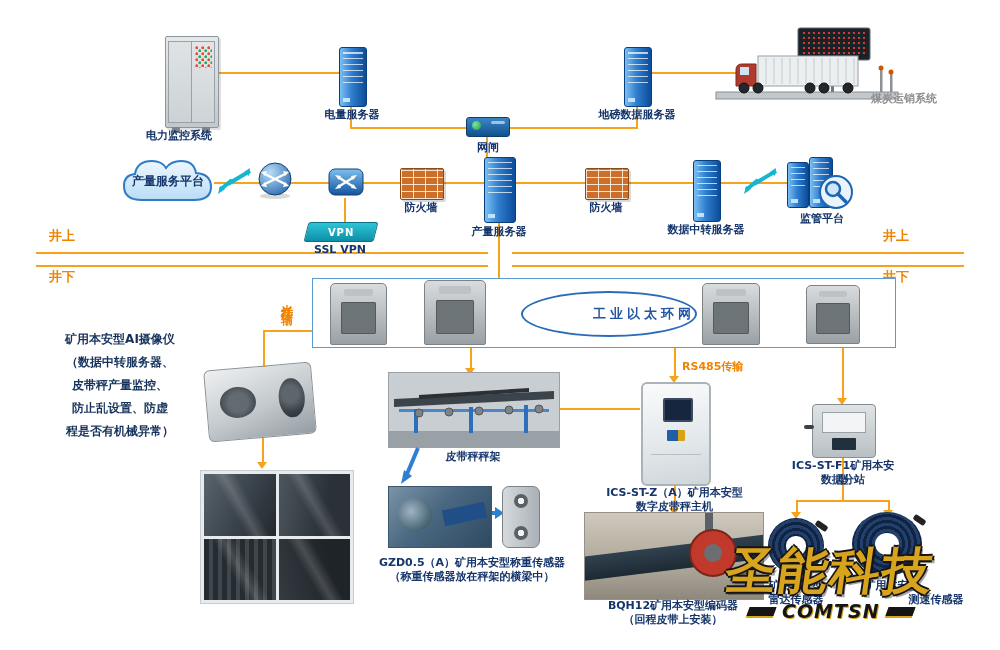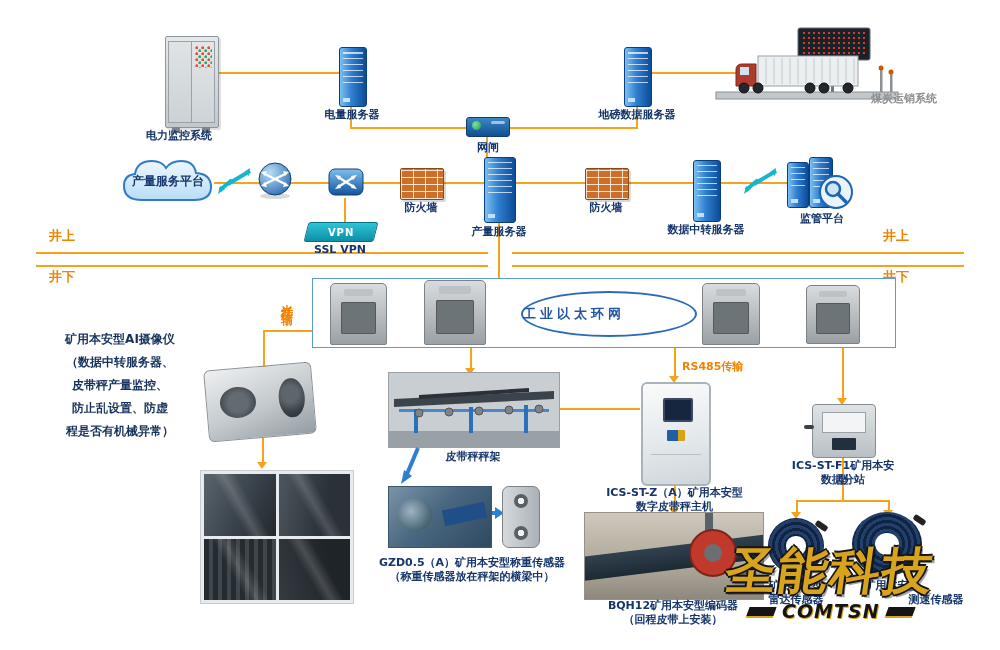--- a/index.html
+++ b/index.html
@@ -33,21 +33,21 @@
     border:1px solid #8d4a15;border-radius:2px;box-shadow:2px 2px 0 rgba(0,0,0,.15);}
   
   .gateway{position:absolute;background:linear-gradient(180deg,#3b86c4,#11508f);border:1px solid #0d3d6e;border-radius:3px;}
   .gateway::before{content:"";position:absolute;left:5px;top:3px;width:9px;height:9px;border-radius:50%;background:radial-gradient(circle at 35% 35%,#7ee6a0,#1f9a4e);}
   .gateway::after{content:"";position:absolute;right:4px;top:3px;width:14px;height:3px;background:rgba(255,255,255,.55);border-radius:2px;}
   
   .vpn{position:absolute;background:linear-gradient(180deg,#2ec4d6,#0d8fa6);border:1px solid #0a7084;border-radius:3px;transform:skewX(-14deg);display:flex;align-items:center;justify-content:center;}
   .vpn span{transform:skewX(14deg);color:#fff;font-size:10px;font-weight:bold;letter-spacing:1px;}
   
   .ringbox{position:absolute;border:1px solid #5b9bd5;background:#fff;}
-  .ellipse{position:absolute;border:2px solid #2b6cb8;border-radius:50%;background:#fff;display:flex;align-items:center;justify-content:flex-start;}
+  .ellipse{position:absolute;border:2px solid #2b6cb8;border-radius:50%;background:#fff;display:flex;align-items:center;justify-content:flex-end;}
   .ellipse span{color:#2456a4;font-size:13px;font-weight:bold;letter-spacing:4px;}
   .sub{position:absolute;background:linear-gradient(180deg,#d9dcde,#9aa0a4);border:1px solid #7c8286;border-radius:5px 5px 2px 2px;}
   .sub::before{content:"";position:absolute;left:18%;right:18%;top:30%;bottom:16%;background:#6d7478;border-radius:2px;box-shadow:inset 0 0 0 1px #54595c;}
   .sub::after{content:"";position:absolute;left:24%;right:24%;top:8%;height:12%;background:#bcc2c6;border-radius:2px;}
   
   .camera{position:absolute;background:linear-gradient(160deg,#eef0f1,#c3c9cd 55%,#959da3);border:1px solid #8b9297;border-radius:6px;transform:rotate(-5deg);}
   .camera::before{content:"";position:absolute;right:8%;top:20%;width:24%;height:56%;border-radius:50%;background:radial-gradient(circle at 45% 40%,#5d666c 30%,#3a4146 65%,#2a3034 100%);}
   .camera::after{content:"";position:absolute;left:12%;top:26%;width:34%;height:44%;border-radius:50%;background:radial-gradient(circle,#626b71 40%,#454c51 75%);}
   .cctv{position:absolute;display:grid;grid-template-columns:1fr 1fr;grid-template-rows:1fr 1fr;gap:3px;background:#e8ebee;padding:3px;border:1px solid #c6ccd1;}
   .cell{position:relative;overflow:hidden;}

